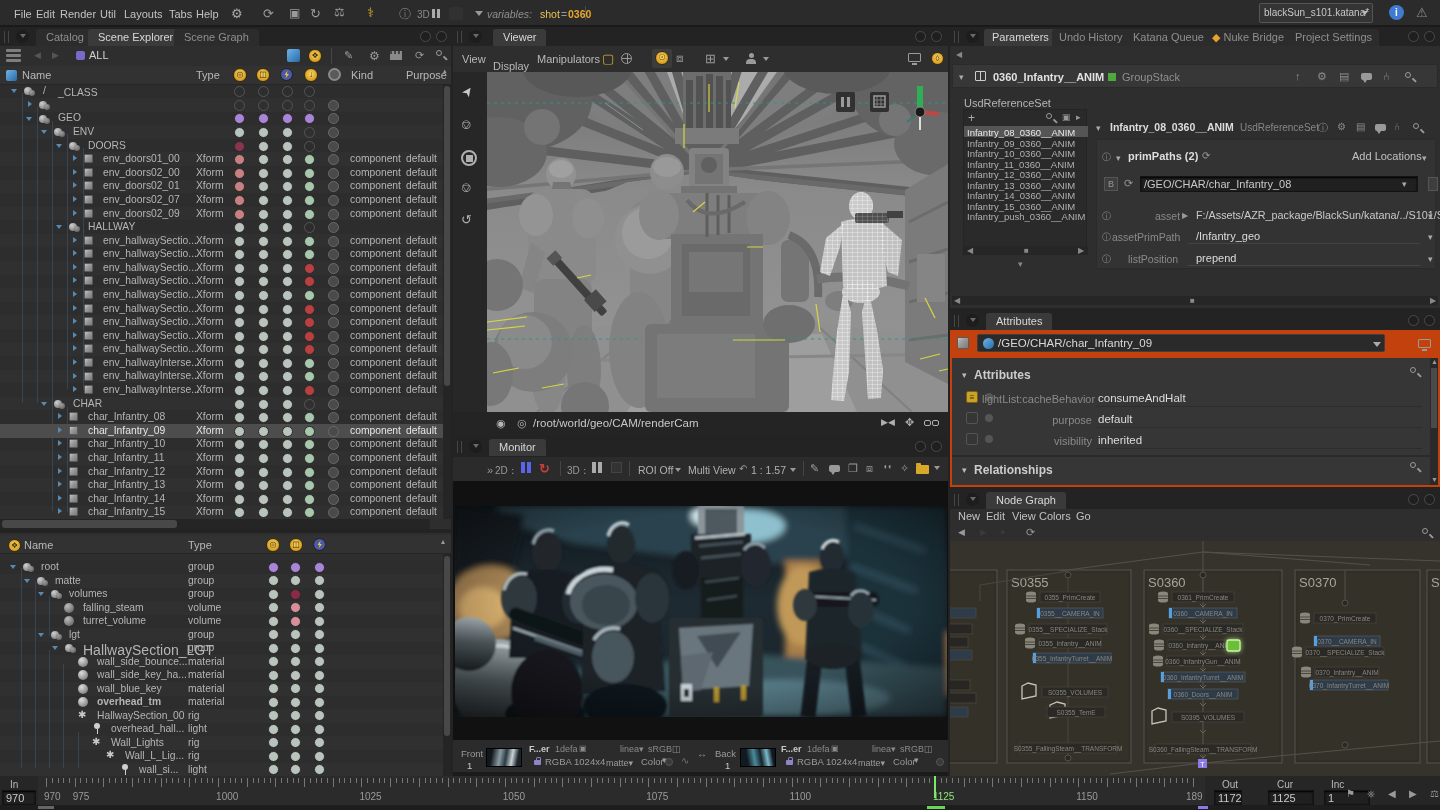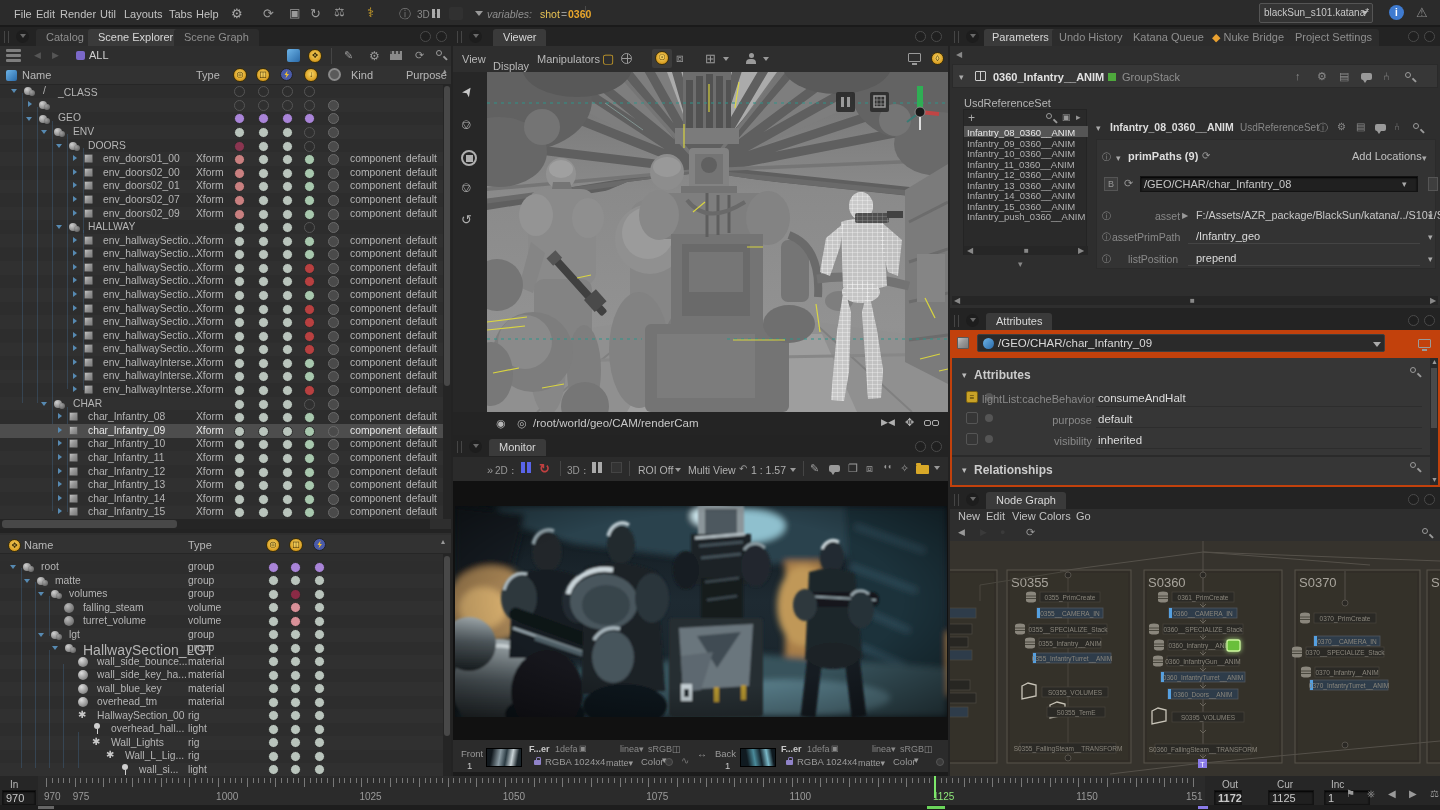--- a/index.html
+++ b/index.html
@@ -612,21 +612,21 @@
 <div class="circ" style="left:268px;top:116px;width:11px;height:11px;background:#b9c4bc;border:1px solid #2a2a2a;"></div>
 <div class="circ" style="left:290px;top:116px;width:11px;height:11px;background:#b9c4bc;border:1px solid #2a2a2a;"></div>
 <div class="circ" style="left:314px;top:116px;width:11px;height:11px;background:#b9c4bc;border:1px solid #2a2a2a;"></div>
 <div class="circ" style="left:78px;top:129.8px;width:10px;height:10px;background:radial-gradient(circle at 35% 30%,#ddd,#666);"></div>
 <div class="txt" style="left:97px;top:128.75px;font-size:10.3px;color:#b5b5b5;font-weight:normal;">wall_blue_key</div>
 <div class="txt" style="left:188px;top:128.75px;font-size:10.3px;color:#b5b5b5;font-weight:normal;">material</div>
 <div class="circ" style="left:268px;top:129px;width:11px;height:11px;background:#b9c4bc;border:1px solid #2a2a2a;"></div>
 <div class="circ" style="left:290px;top:129px;width:11px;height:11px;background:#b9c4bc;border:1px solid #2a2a2a;"></div>
 <div class="circ" style="left:314px;top:129px;width:11px;height:11px;background:#b9c4bc;border:1px solid #2a2a2a;"></div>
 <div class="circ" style="left:78px;top:143.2px;width:10px;height:10px;background:radial-gradient(circle at 35% 30%,#ddd,#666);"></div>
-<div class="txt" style="left:97px;top:142.25px;font-size:10.3px;color:#b5b5b5;font-weight:normal;">overhead_tm</div>
+<div class="txt" style="left:97px;top:142.25px;font-size:10.3px;color:#b5b5b5;font-weight:bold;">overhead_tm</div>
 <div class="txt" style="left:188px;top:142.25px;font-size:10.3px;color:#b5b5b5;font-weight:normal;">material</div>
 <div class="circ" style="left:268px;top:143px;width:11px;height:11px;background:#b9c4bc;border:1px solid #2a2a2a;"></div>
 <div class="circ" style="left:290px;top:143px;width:11px;height:11px;background:#b9c4bc;border:1px solid #2a2a2a;"></div>
 <div class="circ" style="left:314px;top:143px;width:11px;height:11px;background:#b9c4bc;border:1px solid #2a2a2a;"></div>
 <div class="txt" style="left:78px;top:154.75px;font-size:10px;color:#c8c8c8;font-weight:normal;">✱</div>
 <div class="txt" style="left:97px;top:155.75px;font-size:10.3px;color:#b5b5b5;font-weight:normal;">HallwaySection_00</div>
 <div class="txt" style="left:188px;top:155.75px;font-size:10.3px;color:#b5b5b5;font-weight:normal;">rig</div>
 <div class="circ" style="left:268px;top:156px;width:11px;height:11px;background:#b9c4bc;border:1px solid #2a2a2a;"></div>
 <div class="circ" style="left:290px;top:156px;width:11px;height:11px;background:#b9c4bc;border:1px solid #2a2a2a;"></div>
 <div class="circ" style="left:314px;top:156px;width:11px;height:11px;background:#b9c4bc;border:1px solid #2a2a2a;"></div>
@@ -1090,21 +1090,21 @@
 <div class="txt" style="left:290px;top:95px;font-size:10px;color:#878787;font-weight:normal;">UsdReferenceSet</div>
 <div class="txt" style="left:368px;top:94px;font-size:10px;color:#8a8a8a;font-weight:normal;">ⓘ</div>
 <div class="txt" style="left:387px;top:94px;font-size:10px;color:#8a8a8a;font-weight:normal;">⚙</div>
 <div class="txt" style="left:406px;top:94px;font-size:10px;color:#8a8a8a;font-weight:normal;">▤</div>
 <div class="bub" style="left:425px;top:97px;"></div>
 <div class="txt" style="left:444px;top:94px;font-size:10px;color:#8a8a8a;font-weight:normal;">⑃</div>
 <div class="mag" style="left:463px;top:96px;"></div>
 <div class="abs" style="left:146px;top:112px;width:340px;height:130px;background:#333;border:1px solid #2b2b2b;"></div>
 <div class="txt" style="left:152px;top:124px;font-size:9px;color:#888;font-weight:normal;">ⓘ</div>
 <div class="txt" style="left:166px;top:126px;font-size:9px;color:#aaa;font-weight:normal;">▾</div>
-<div class="txt" style="left:178px;top:123px;font-size:11px;color:#dedede;font-weight:bold;">primPaths (9)</div>
+<div class="txt" style="left:178px;top:123px;font-size:11px;color:#dedede;font-weight:bold;">primPaths (2)</div>
 <div class="txt" style="left:252px;top:123px;font-size:10px;color:#999;font-weight:normal;">⟳</div>
 <div class="txt" style="left:402px;top:123px;font-size:11px;color:#c0c0c0;font-weight:normal;">Add Locations</div>
 <div class="txt" style="left:472px;top:126px;font-size:9px;color:#aaa;font-weight:normal;">▾</div>
 <div class="abs" style="left:154px;top:150px;width:14px;height:14px;background:#3e3e3e;border:1px solid #555;color:#999;font-size:9px;text-align:center;line-height:13px;">B</div>
 <div class="txt" style="left:174px;top:150px;font-size:11px;color:#999;font-weight:normal;">⟳</div>
 <div class="fld" style="left:190px;top:149px;width:278px;height:16px;">/GEO/CHAR/char_Infantry_08</div>
 <div class="txt" style="left:452px;top:152px;font-size:9px;color:#aaa;font-weight:normal;">▾</div>
 <div class="abs" style="left:478px;top:150px;width:10px;height:14px;background:#3e3e3e;border:1px solid #555;"></div>
 <div class="txt" style="left:152px;top:183px;font-size:9px;color:#888;font-weight:normal;">ⓘ</div>
 <div class="txt" style="left:205px;top:183px;font-size:10.5px;color:#8a8a8a;font-weight:normal;">asset</div>
@@ -1573,24 +1573,24 @@
       <div class="abs" style="left:1109.1px;top:2px;width:1px;height:5px;background:#777;"></div>
       <div class="abs" style="left:1114.9px;top:2px;width:1px;height:5px;background:#777;"></div>
       <div class="abs" style="left:1120.6px;top:2px;width:1px;height:5px;background:#777;"></div>
       <div class="abs" style="left:1126.3px;top:2px;width:1px;height:9px;background:#777;"></div>
       <div class="abs" style="left:1132.1px;top:2px;width:1px;height:5px;background:#777;"></div>
       <div class="abs" style="left:1137.8px;top:2px;width:1px;height:5px;background:#777;"></div>
       <div class="abs" style="left:1143.5px;top:2px;width:1px;height:5px;background:#777;"></div>
       <div class="abs" style="left:1149.3px;top:2px;width:1px;height:5px;background:#777;"></div>
       <div class="abs" style="left:1155.0px;top:2px;width:1px;height:9px;background:#777;"></div>
 <div class="abs" style="left:895.9px;top:0;width:2px;height:22px;background:#7de86a;"></div>
-<div class="txt" style="left:1148px;top:15px;font-size:10px;color:#9a9a9a;font-weight:normal;">151</div>
+<div class="txt" style="left:1148px;top:15px;font-size:10px;color:#9a9a9a;font-weight:normal;">189</div>
 </div>
 <div class="txt" style="left:1222px;top:3px;font-size:10px;color:#b8b8b8;font-weight:normal;">Out</div>
-<div class="fld" style="left:1214px;top:14px;width:28px;height:15px;font-weight:bold;">1172</div>
+<div class="fld" style="left:1214px;top:14px;width:28px;height:15px;">1172</div>
 <div class="txt" style="left:1277px;top:3px;font-size:10px;color:#b8b8b8;font-weight:normal;">Cur</div>
 <div class="fld" style="left:1268px;top:14px;width:46px;height:15px;">1125</div>
 <div class="txt" style="left:1331px;top:3px;font-size:10px;color:#b8b8b8;font-weight:normal;">Inc</div>
 <div class="fld" style="left:1324px;top:14px;width:46px;height:15px;">1</div>
 <div class="txt" style="left:1346px;top:12px;font-size:10px;color:#9a9a9a;font-weight:normal;">⚑</div>
 <div class="txt" style="left:1367px;top:12px;font-size:10px;color:#9a9a9a;font-weight:normal;">⎈</div>
 <div class="txt" style="left:1388px;top:12px;font-size:10px;color:#9a9a9a;font-weight:normal;">◀</div>
 <div class="txt" style="left:1409px;top:12px;font-size:10px;color:#9a9a9a;font-weight:normal;">▶</div>
 <div class="txt" style="left:1430px;top:12px;font-size:10px;color:#9a9a9a;font-weight:normal;">⚖</div>
 <div class="abs" style="left:0;top:29px;width:1440px;height:5px;background:#1d1d1d;">

